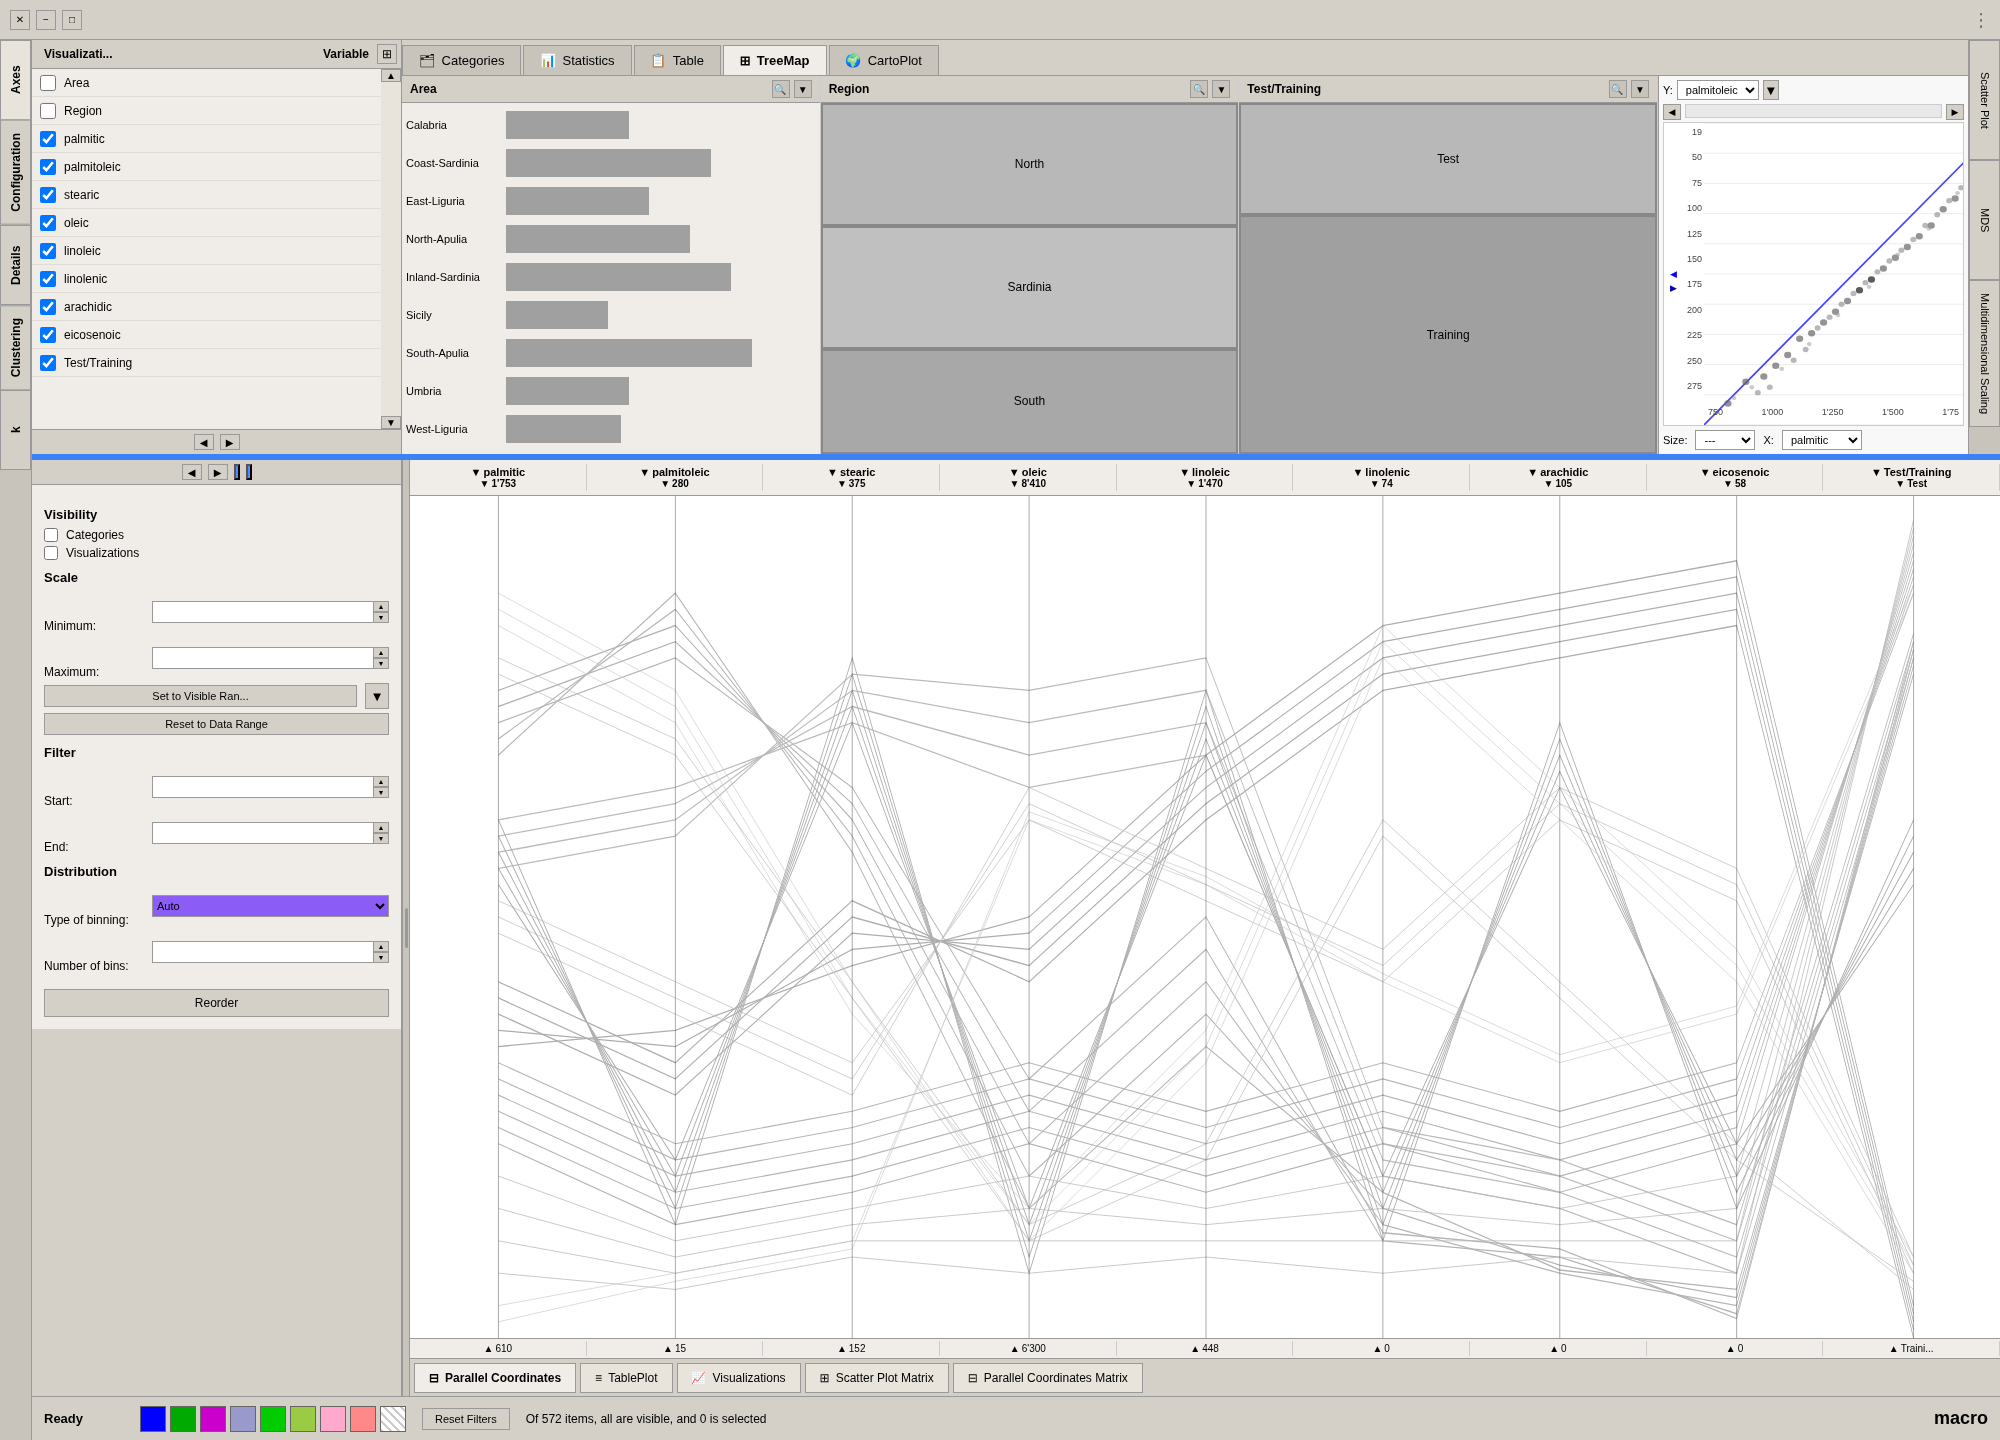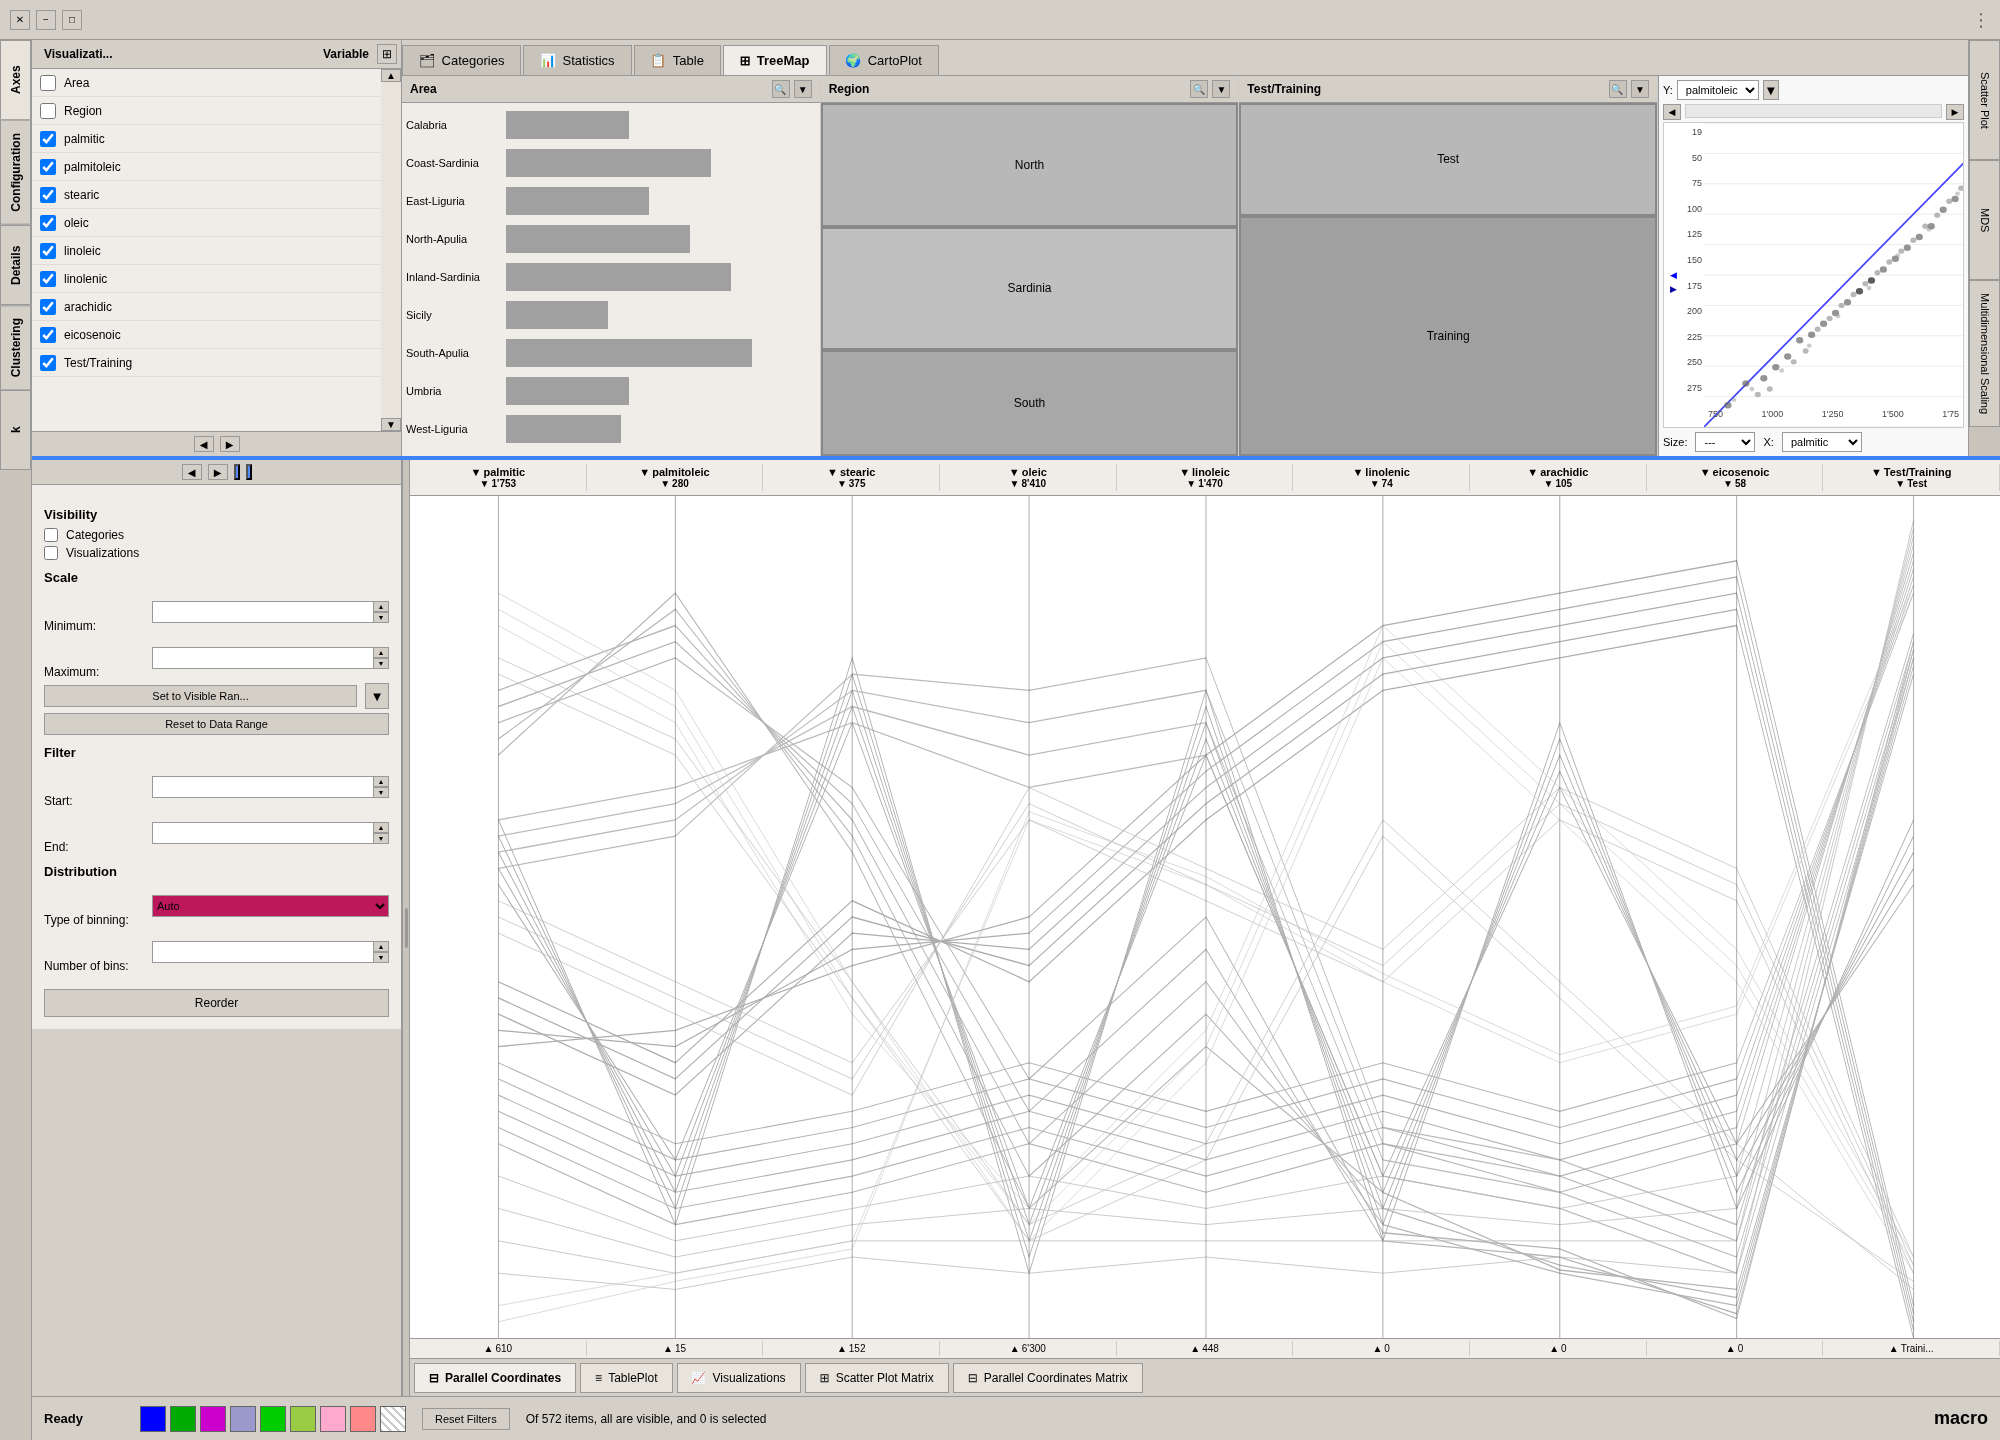--- a/index.html
+++ b/index.html
@@ -55,21 +55,21 @@
     .content-area {
       flex: 1;
       display: flex;
       flex-direction: column;
     }
 
     
     .top-panel {
       display: flex;
       height: 420px;
-      border-bottom: 4px solid #3b82f6;
+      border-bottom: 6px solid #3b82f6;
     }
 
     
     .variable-panel {
       width: 370px;
       background: #f0ede8;
       border-right: 1px solid #999;
       display: flex;
       flex-direction: column;
     }
@@ -272,21 +272,21 @@
       background: #d4d0c8;
       border: 1px solid #999;
       padding: 4px 12px;
       cursor: pointer;
       font-size: 11px;
     }
     .config-select {
       flex: 1;
       height: 22px;
       border: 1px solid #999;
-      background: #be185d;
+      background: #8b5cf6;
       font-size: 11px;
     }
     .spinner-group {
       display: flex;
       flex: 1;
     }
     .spinner-input {
       flex: 1;
       height: 22px;
       border: 1px solid #999;

